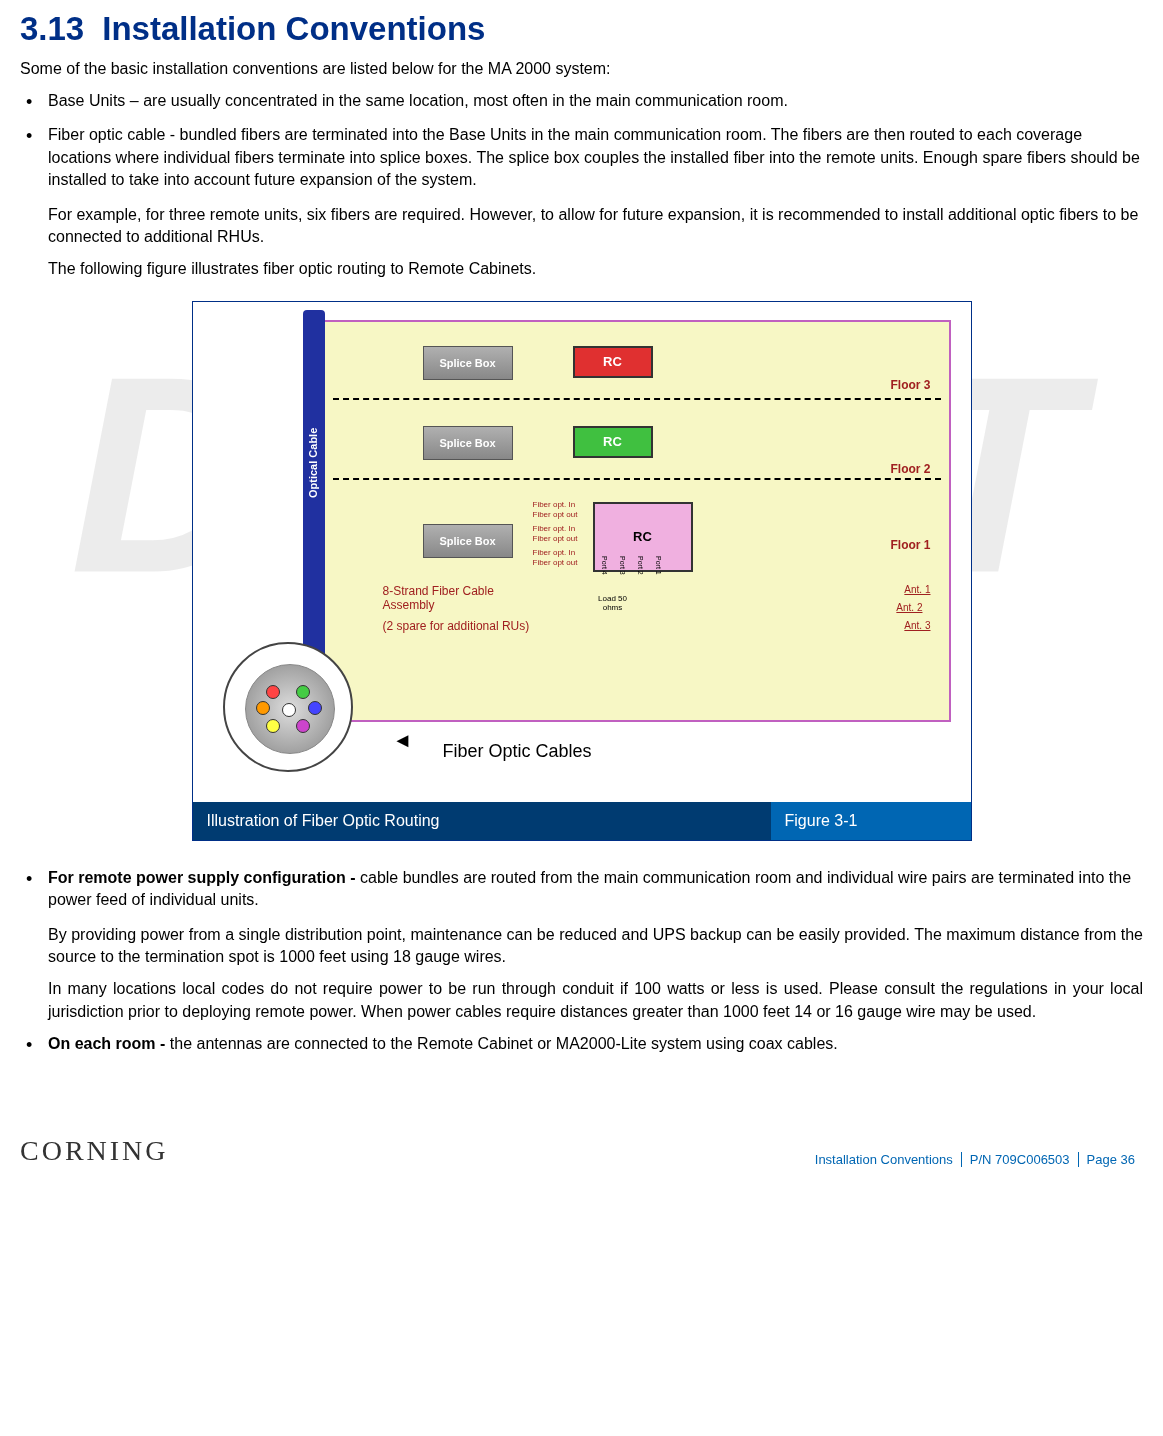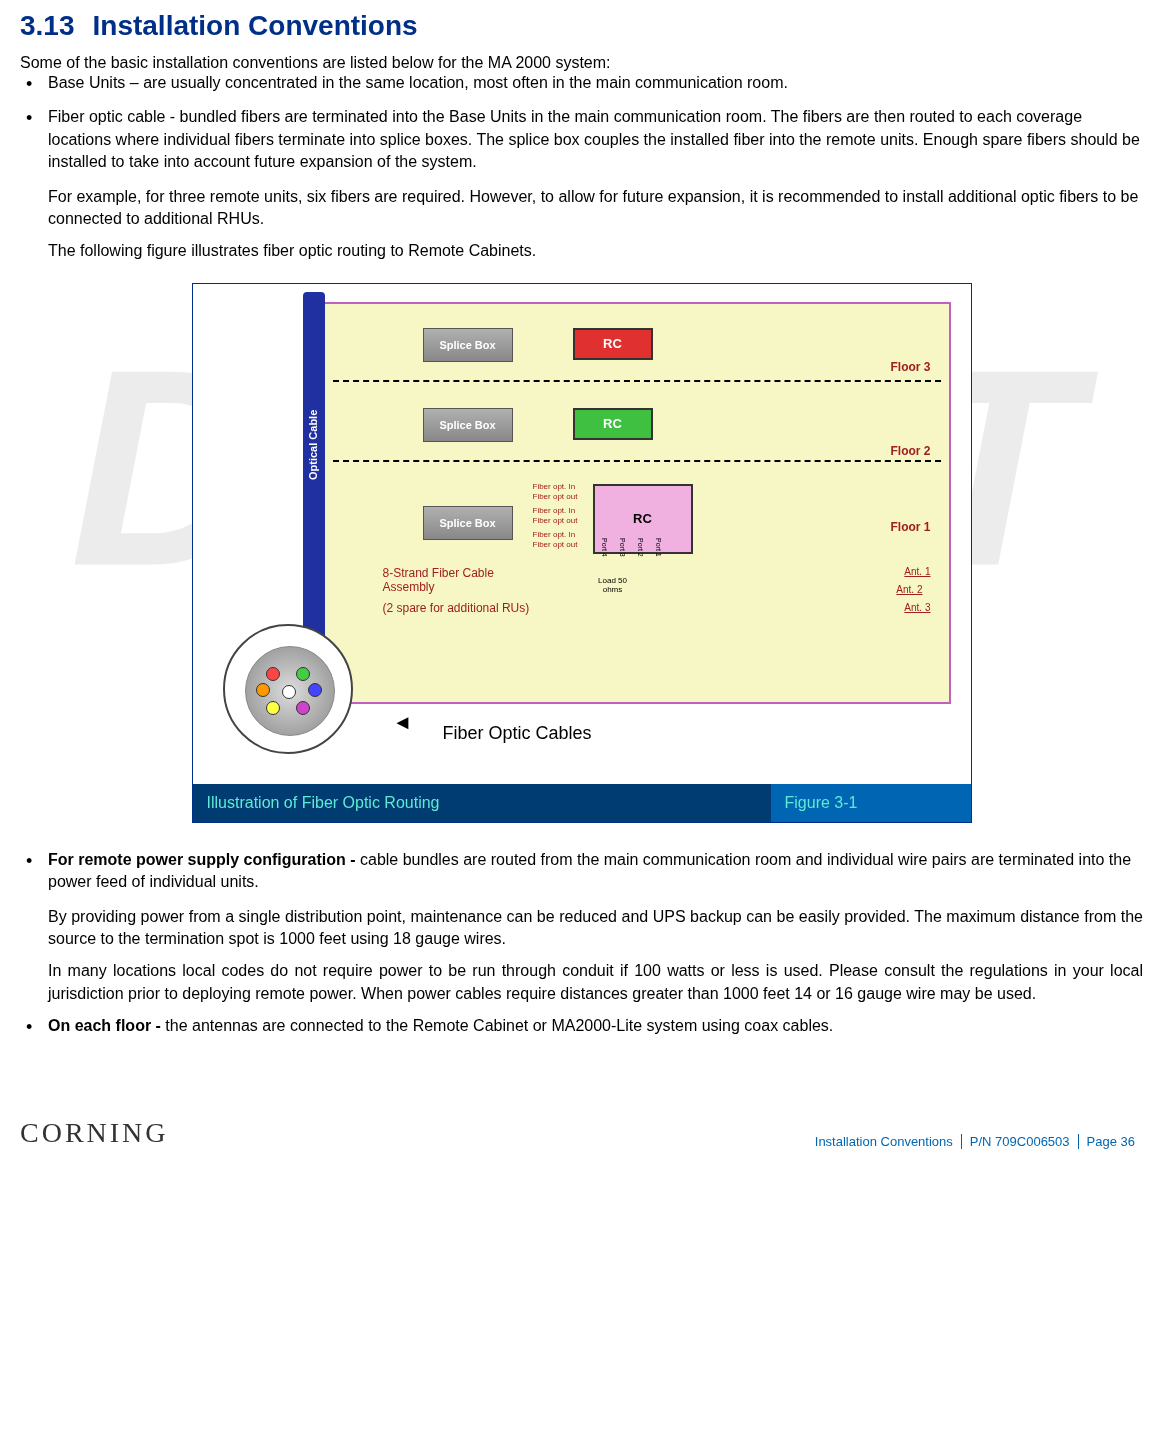--- a/index.html
+++ b/index.html
@@ -21,26 +21,26 @@
       font-weight: bold;
       color: rgba(200, 200, 200, 0.35);
       letter-spacing: 15px;
       z-index: 0;
       pointer-events: none;
       font-style: italic;
     }
     .content { position: relative; z-index: 1; }
     h2 {
       color: #002f87;
-      font-size: 28px;
+      font-size: 33px;
       font-weight: bold;
       margin-bottom: 12px;
     }
     h2 .section-num { margin-right: 18px; }
-    p.intro { font-size: 16px; }
+    p.intro { font-size: 16px; margin-bottom: 12px; }
     ul.main-list { list-style: none; }
     ul.main-list > li {
       position: relative;
       padding-left: 28px;
       margin-bottom: 12px;
       font-size: 16px;
       line-height: 1.4;
     }
     ul.main-list > li::before {
       content: "•";
@@ -160,21 +160,21 @@
     .fiber-text { position: absolute; font-size: 8px; color: #a02020; }
     .port-label { position: absolute; font-size: 7px; writing-mode: vertical-rl; }
     .load-label { position: absolute; font-size: 8px; text-align: center; }
     .figure-caption {
       width: 100%;
       border-collapse: collapse;
     }
     .figure-caption td {
       padding: 10px 14px;
       background: #003b71;
-      color: #5eead4;
+      color: #ffffff;
       font-size: 16px;
       margin-left: 11px;
     }
     .figure-caption td.fig-num {
       background: #0066b3;
       width: 200px;
     }
     .bold { font-weight: bold; }
     .footer {
       margin-top: 80px;
@@ -289,21 +289,21 @@
     <li>
       <span class="bold">For remote power supply configuration - </span><span>cable bundles are routed from the main communication room and individual wire pairs are terminated into the power feed of individual units.</span>
     </li>
   </ul>
 
   <p class="sub-para justify">By providing power from a single distribution point, maintenance can be reduced and UPS backup can be easily provided. The maximum distance from the source to the termination spot is 1000 feet using 18 gauge wires.</p>
   <p class="sub-para justify">In many locations local codes do not require power to be run through conduit if 100 watts or less is used.  Please consult the regulations in your local jurisdiction prior to deploying remote power.  When power cables require distances greater than 1000 feet 14 or 16 gauge wire may be used.</p>
 
   <ul class="main-list">
     <li>
-      <span class="bold">On each floor - </span><span>the antennas are connected to the Remote Cabinet or MA2000-Lite system using coax cables.</span>
+      <span class="bold">On each room - </span><span>the antennas are connected to the Remote Cabinet or MA2000-Lite system using coax cables.</span>
     </li>
   </ul>
 
   <div class="footer">
     <div class="footer-logo">CORNING</div>
     <div class="footer-right">
       <span>Installation Conventions</span>
       <span>P/N 709C006503</span>
       <span>Page 36</span>
     </div>

